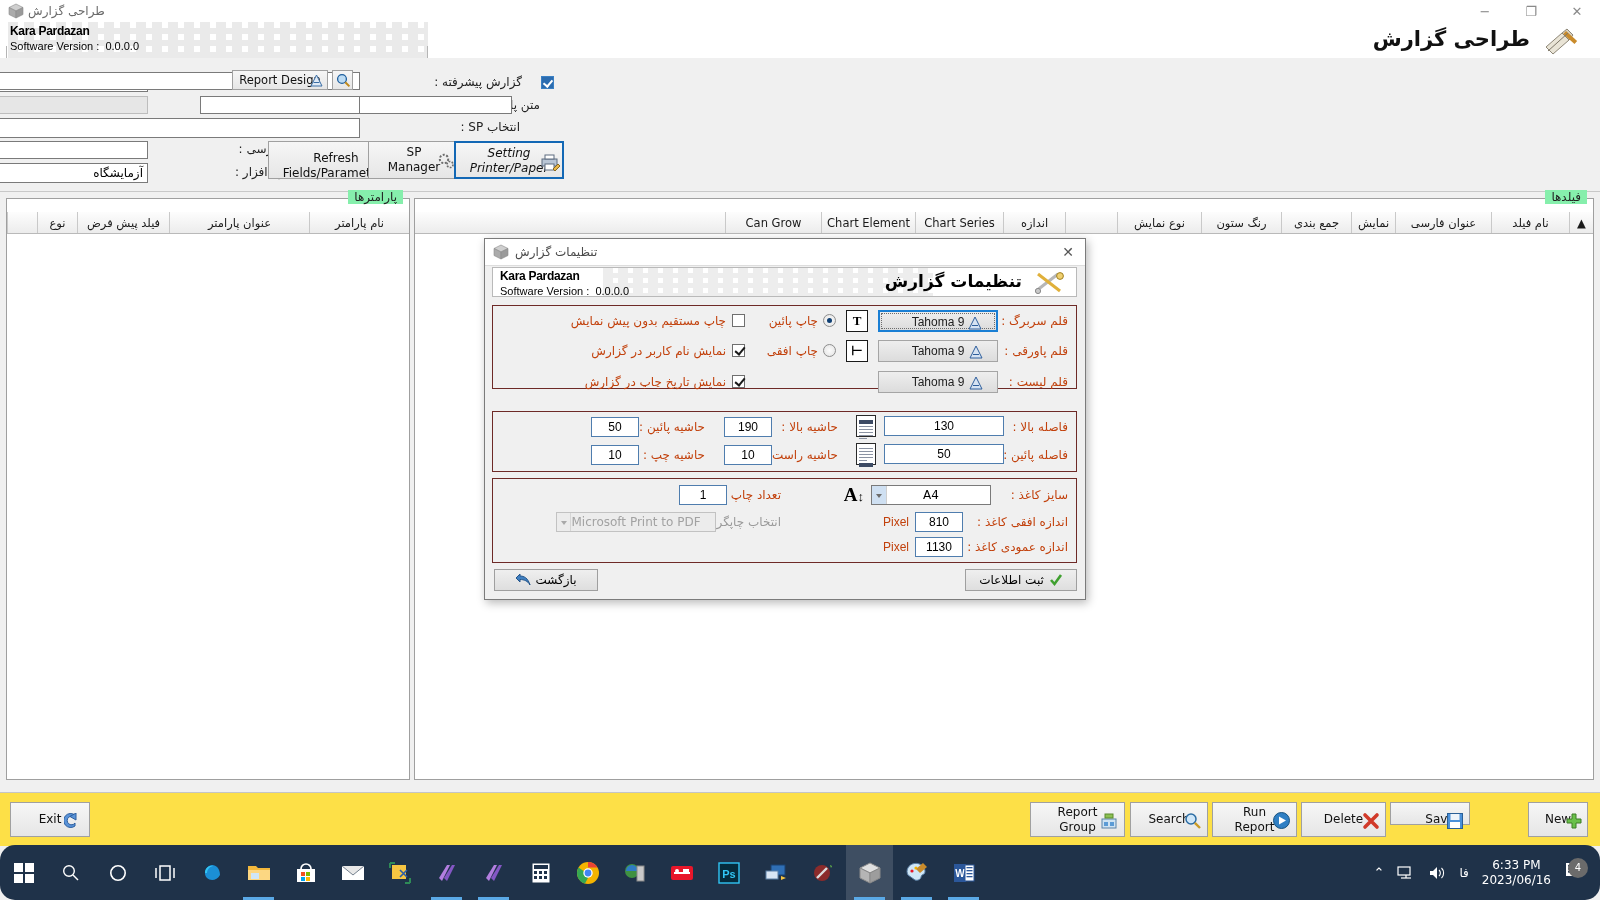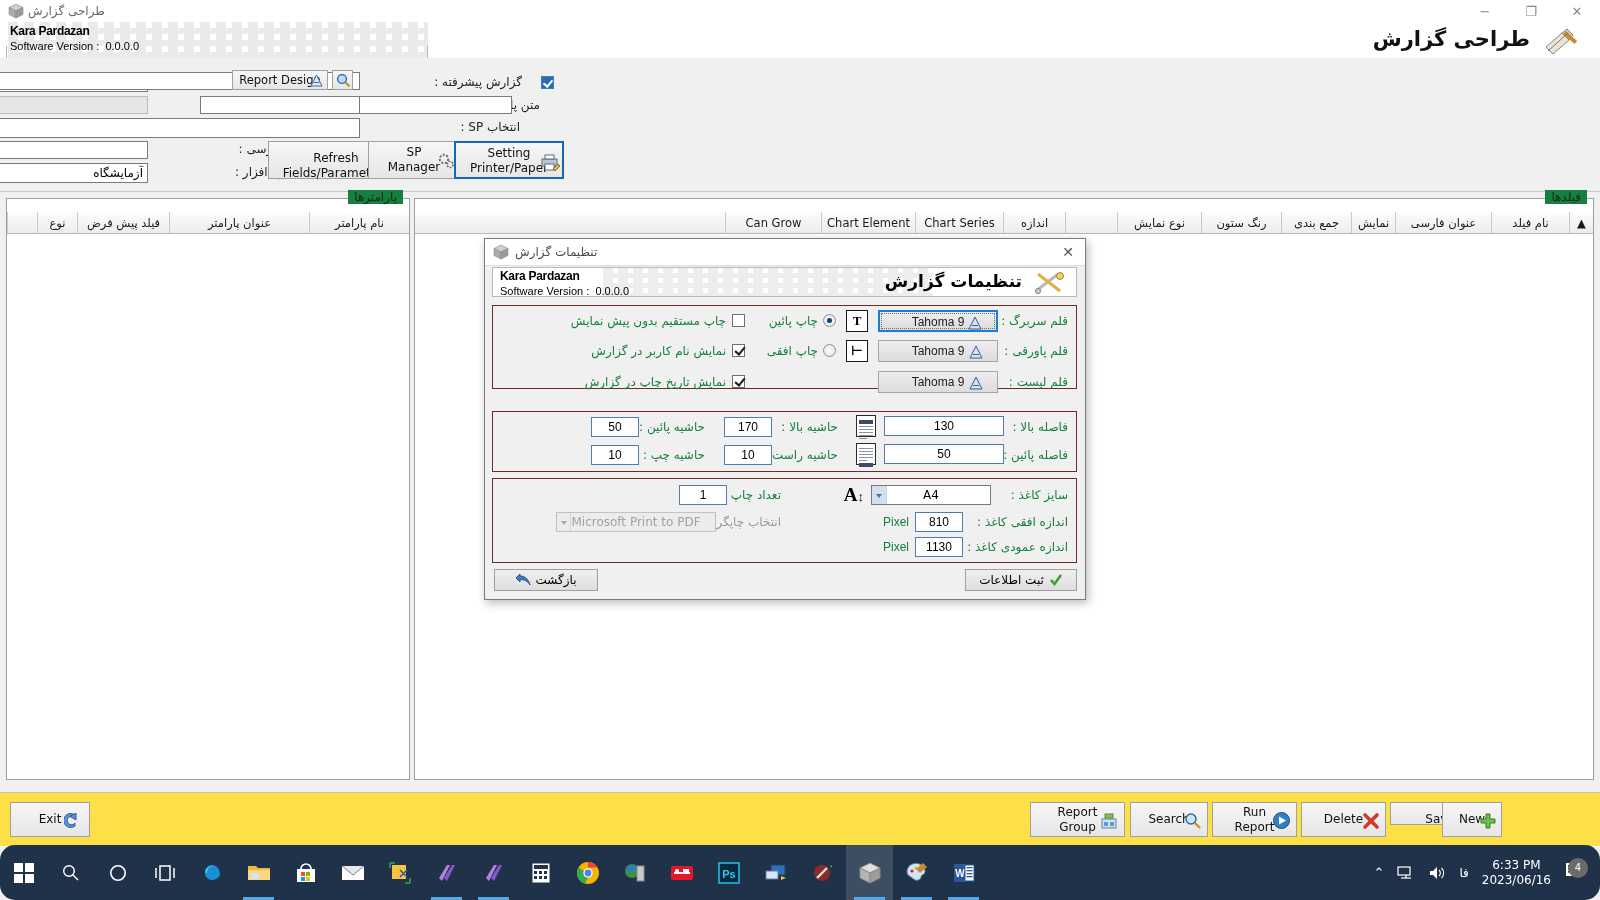--- a/index.html
+++ b/index.html
@@ -48,21 +48,21 @@
   .combo .arw::after{content:"";position:absolute;left:4px;top:8px;border-left:3px solid transparent;
     border-right:3px solid transparent;border-top:4px solid #6d6d6d;}
   .chkbox{position:absolute;width:13px;height:13px;border:1px solid #3a80c4;background:#fff;box-sizing:border-box;}
   .chkbox.on{background:#2b6cb0;}
   .chkbox.on::after{content:"";position:absolute;left:3px;top:1px;width:4px;height:7px;
     border:solid #fff;border-width:0 2px 2px 0;transform:rotate(40deg);}
   .btn{position:absolute;background:linear-gradient(#f6f6f6,#e6e6e6);border:1px solid #a0a0a0;
     box-sizing:border-box;font-size:12px;text-align:center;cursor:default;color:#111;}
   .btn.focus{border:2px solid #1368b5;}
   .btn .l1{display:block;line-height:15px;}
-  .gtitle{position:absolute;top:-8px;background:#15803d;padding:0 6px;font-size:12px;direction:rtl;color:#222;}
+  .gtitle{position:absolute;top:-8px;background:#86efac;padding:0 6px;font-size:12px;direction:rtl;color:#222;}
   .ghdr{position:absolute;left:0;top:0;height:22px;width:100%;
     background:linear-gradient(#fdfdfd,#ececec);border-bottom:1px solid #b9b9b9;box-sizing:border-box;
     display:flex;flex-direction:row-reverse;}
   .hcell{border-left:1px solid #c9c9c9;box-sizing:border-box;font-size:11.5px;
     display:flex;align-items:center;justify-content:center;direction:rtl;color:#1a1a1a;height:21px;}
   .pane-outer{position:absolute;border:1px solid #9f9f9f;background:#fff;box-sizing:border-box;}
 
   
   .botbar{position:absolute;left:0;top:792px;width:1600px;height:53px;background:#fde047;border-top:1px solid #c5c5c5;}
 
@@ -72,21 +72,21 @@
   .m-tbar{position:absolute;left:0;top:0;width:100%;height:27px;background:#fff;border-bottom:1px solid #ddd;box-sizing:border-box;}
   .m-tbar .t{position:absolute;right:0;left:30px;top:6px;font-size:12px;color:#4a4a4a;direction:rtl;text-align:left;}
   .m-close{position:absolute;right:6px;top:3px;width:22px;height:20px;display:flex;align-items:center;justify-content:center;color:#555;font-size:14px;}
   .m-brand{position:absolute;left:7px;top:28px;width:585px;height:30px;background:#fff;border:1px solid #b9b9b9;box-sizing:border-box;overflow:hidden;}
   .m-brand .blocks{position:absolute;left:110px;top:0;width:330px;height:30px;opacity:.5;
     background-image:linear-gradient(90deg,#dcdcdc 10px,transparent 10px),linear-gradient(0deg,#dcdcdc 5px,transparent 5px);
     background-size:15px 10px;}
   .m-sec{position:absolute;left:7px;background:#f0f0f0;border-top:1px solid #6e2a27;
          border-bottom:1px solid #6e2a27;border-left:1px solid #6e2a27;border-right:1px solid #6e2a27;
          width:585px;box-sizing:border-box;}
-  .m-lbl{position:absolute;direction:rtl;text-align:right;font-size:12px;color:#15803d;}
+  .m-lbl{position:absolute;direction:rtl;text-align:right;font-size:12px;color:#c2410c;}
   .m-lbl.dim{color:#9a9a9a;}
   .fontbtn{position:absolute;height:22px;background:linear-gradient(#eeeeee,#dcdcdc);border:1px solid #a5a5a5;
     box-sizing:border-box;font-size:12px;text-align:center;line-height:20px;color:#222;font-family:"Liberation Sans",sans-serif;}
   .fontbtn.sel{border:2px solid #1a7fd4;outline:1px dotted #6c6c6c;outline-offset:-4px;}
   .numf{position:absolute;height:20px;background:#fff;border:1px solid #4f7dae;box-sizing:border-box;
         font-size:12px;text-align:center;line-height:18px;font-family:"Liberation Sans",sans-serif;}
   .radio{position:absolute;width:13px;height:13px;border-radius:50%;background:
     radial-gradient(#fcfcfc,#e2e2e2);border:1px solid #8d8d8d;box-sizing:border-box;}
   .radio.on::after{content:"";position:absolute;left:3px;top:3px;width:5px;height:5px;border-radius:50%;background:#0f3f73;}
   .cbx{position:absolute;width:13px;height:13px;border:1px solid #6f6f6f;background:#fff;box-sizing:border-box;}
@@ -217,21 +217,21 @@
       </svg>
     </div>
     <div class="btn" style="right:1140px;top:83px;width:92px;height:38px;padding-top:3px;">
       <span class="l1">SP</span>
       <span class="l1">Manager</span>
       <svg style="position:absolute;right:4px;top:10px;width:18px;height:18px;" viewBox="0 0 18 18">
         <circle cx="7" cy="7" r="4.2" fill="none" stroke="#6d6d6d" stroke-width="2" stroke-dasharray="2 1.6"></circle>
         <circle cx="13" cy="12.5" r="3" fill="none" stroke="#6d6d6d" stroke-width="1.7" stroke-dasharray="1.8 1.3"></circle>
       </svg>
     </div>
-    <div class="btn focus" style="right:1036px;top:83px;width:110px;height:38px;padding-top:3px;">
+    <div class="btn focus" style="right:1036px;top:83px;width:110px;height:38px;padding-top:3px;font-style:italic;">
       <span class="l1">Setting</span>
       <span class="l1">Printer/Paper</span>
       <svg style="position:absolute;right:2px;top:10px;width:20px;height:18px;" viewBox="0 0 20 18">
         <rect x="2" y="6" width="15" height="7" fill="#b9c6d6" stroke="#5e6d80"></rect>
         <rect x="5" y="2" width="9" height="4" fill="#fff" stroke="#5e6d80"></rect>
         <rect x="5" y="11" width="9" height="6" fill="#fff" stroke="#5e6d80"></rect>
         <path d="M13 16 l5 -5 2 2 -5 5z" fill="#e8b64a" stroke="#8a6a1c"></path>
       </svg>
     </div>
   </div>
@@ -311,21 +311,21 @@
 
     <div class="btn" style="left:1390px;top:9px;width:80px;height:23px;line-height:33px;padding-left:20px;">
       <span>Save</span>
       <svg style="position:absolute;right:5px;top:9px;width:18px;height:18px;" viewBox="0 0 18 18">
         <rect x="1.5" y="1.5" width="15" height="15" fill="#4a90d9" stroke="#2a5f96"></rect>
         <rect x="4.5" y="2" width="9" height="6" fill="#eef4fa"></rect>
         <rect x="4" y="10" width="10" height="6" fill="#fff"></rect>
       </svg>
     </div>
 
-    <div class="btn" style="left:1442px;top:9px;width:60px;height:35px;line-height:33px;">
+    <div class="btn" style="left:1528px;top:9px;width:60px;height:35px;line-height:33px;">
       <span>New</span>
       <svg style="position:absolute;right:4px;top:9px;width:18px;height:18px;" viewBox="0 0 18 18">
         <path d="M7 2 h4 v5 h5 v4 h-5 v5 h-4 v-5 h-5 v-4 h5z" fill="#6ac04b" stroke="#3c7c27"></path>
       </svg>
     </div>
   </div>
 
   <div class="modal">
 
     <div class="m-tbar">
@@ -420,21 +420,21 @@
       <div class="linesicon" style="right:200px;top:31px;">
         <i></i>
           <i></i>
           <i></i>
           <i></i>
           <i style="width:60%"></i>
           <i class="hd"></i>
       </div>
 
       <div class="m-lbl" style="right:238px;top:8px;">حاشیه بالا :</div>
-      <div class="numf" style="right:304px;top:5px;width:48px;">170</div>
+      <div class="numf" style="right:304px;top:5px;width:48px;">190</div>
       <div class="m-lbl" style="right:238px;top:36px;">حاشیه راست :</div>
       <div class="numf" style="right:304px;top:33px;width:48px;">10</div>
 
       <div class="m-lbl" style="right:371px;top:8px;">حاشیه پائین :</div>
       <div class="numf" style="right:437px;top:5px;width:48px;">50</div>
       <div class="m-lbl" style="right:371px;top:36px;">حاشیه چپ :</div>
       <div class="numf" style="right:437px;top:33px;width:48px;">10</div>
     </div>
 
     <div class="m-sec" style="top:239px;height:85px;">

